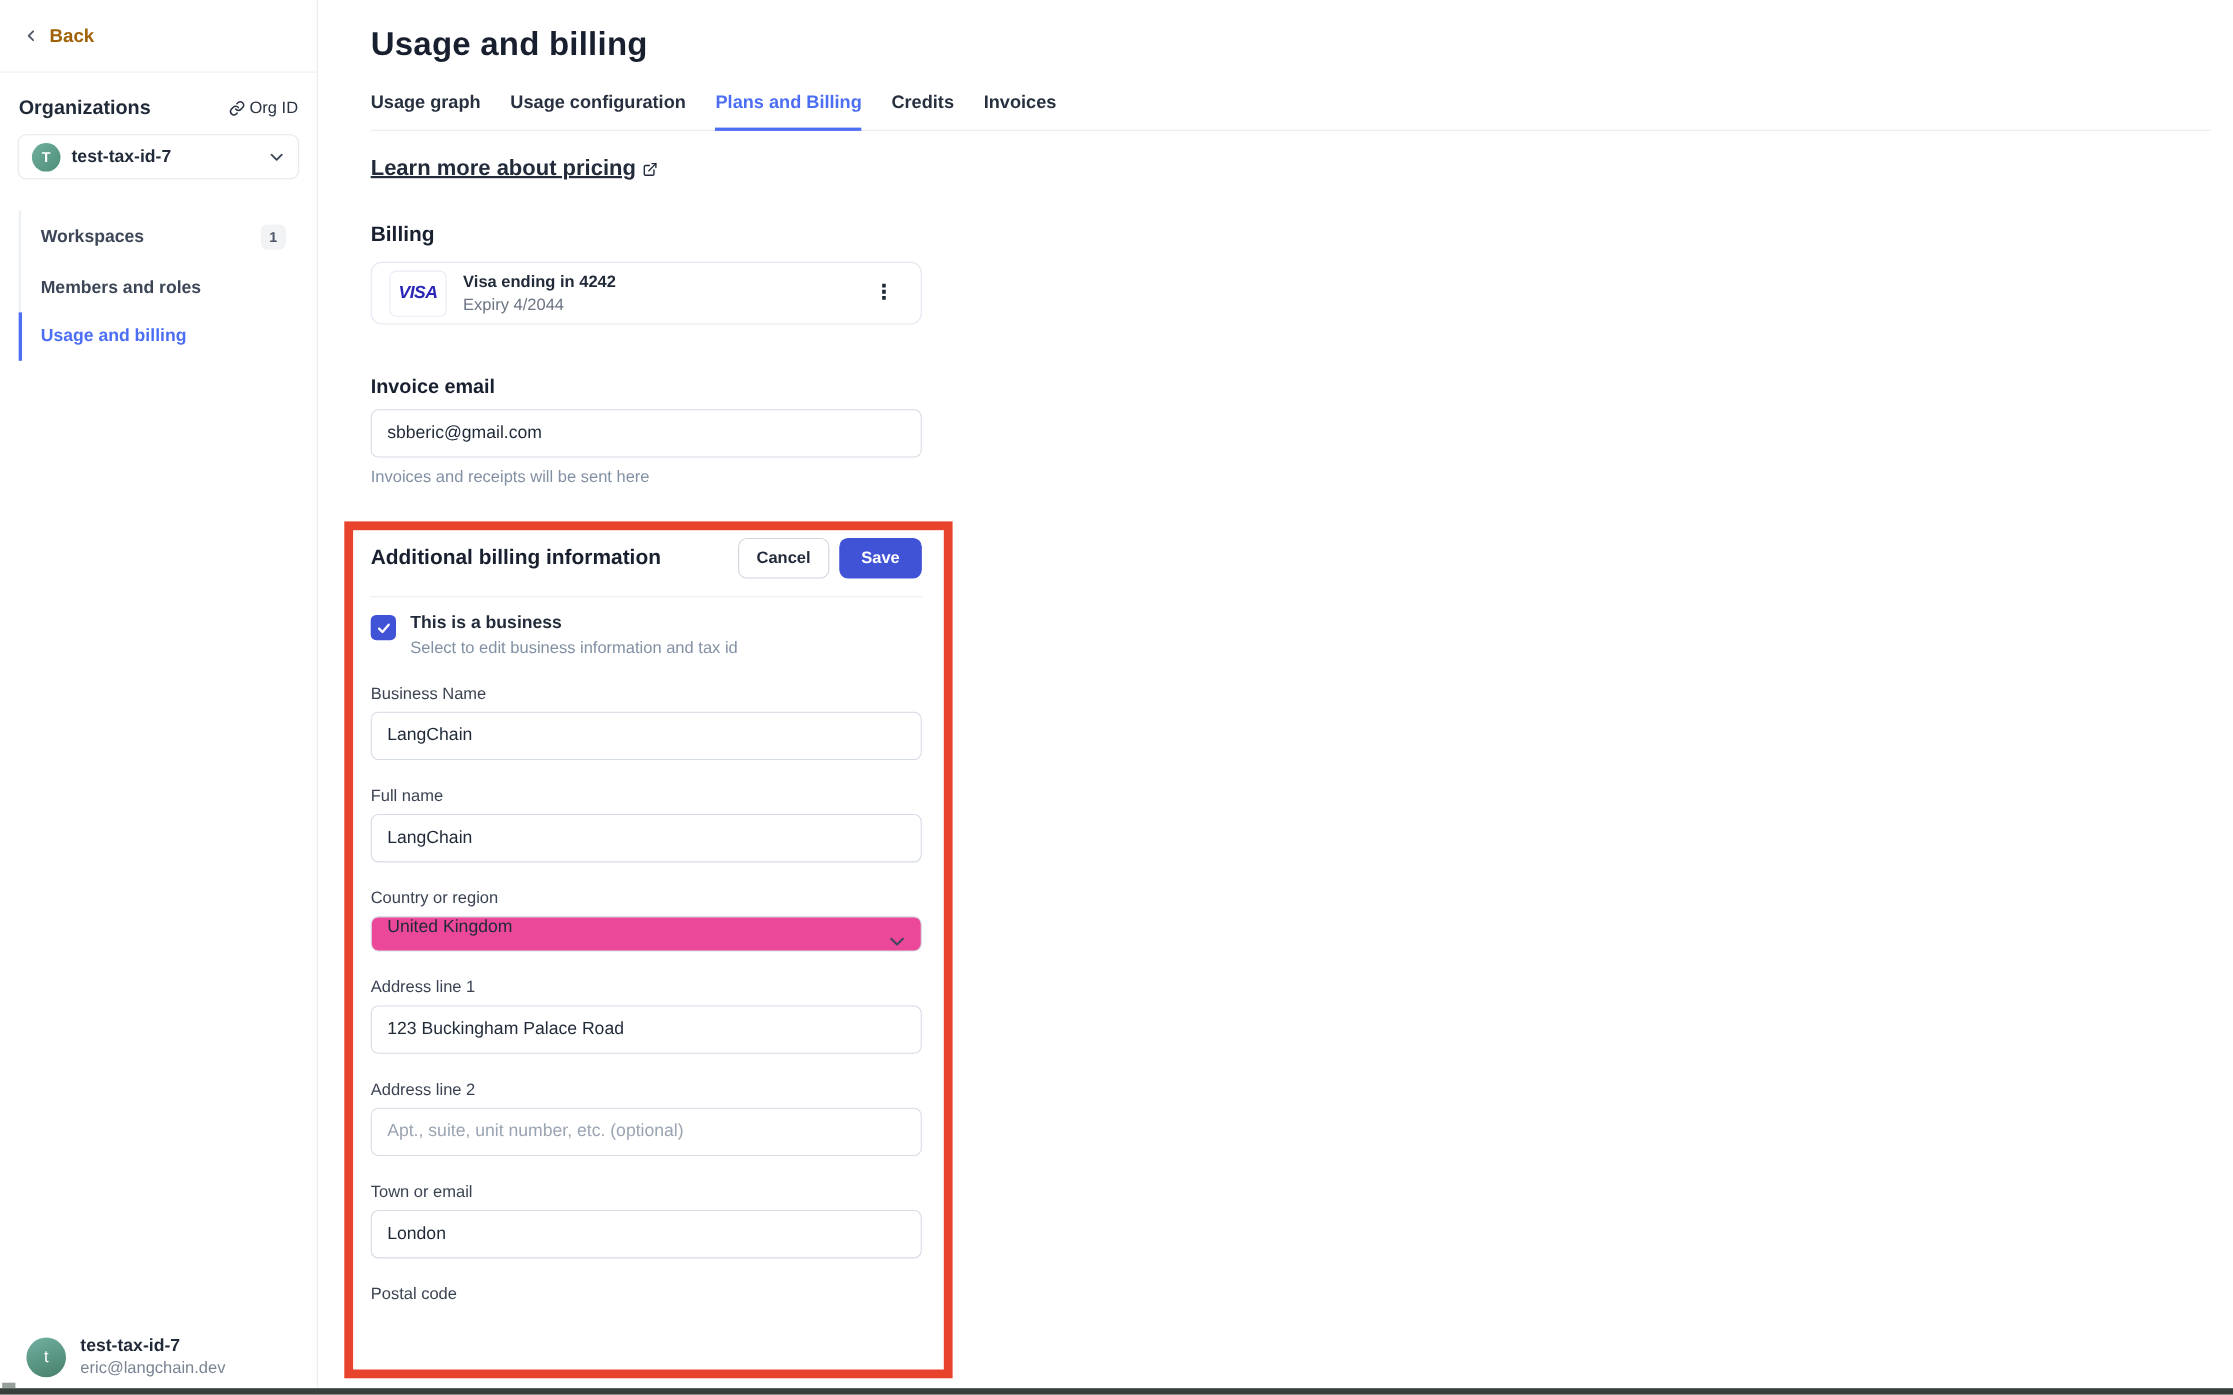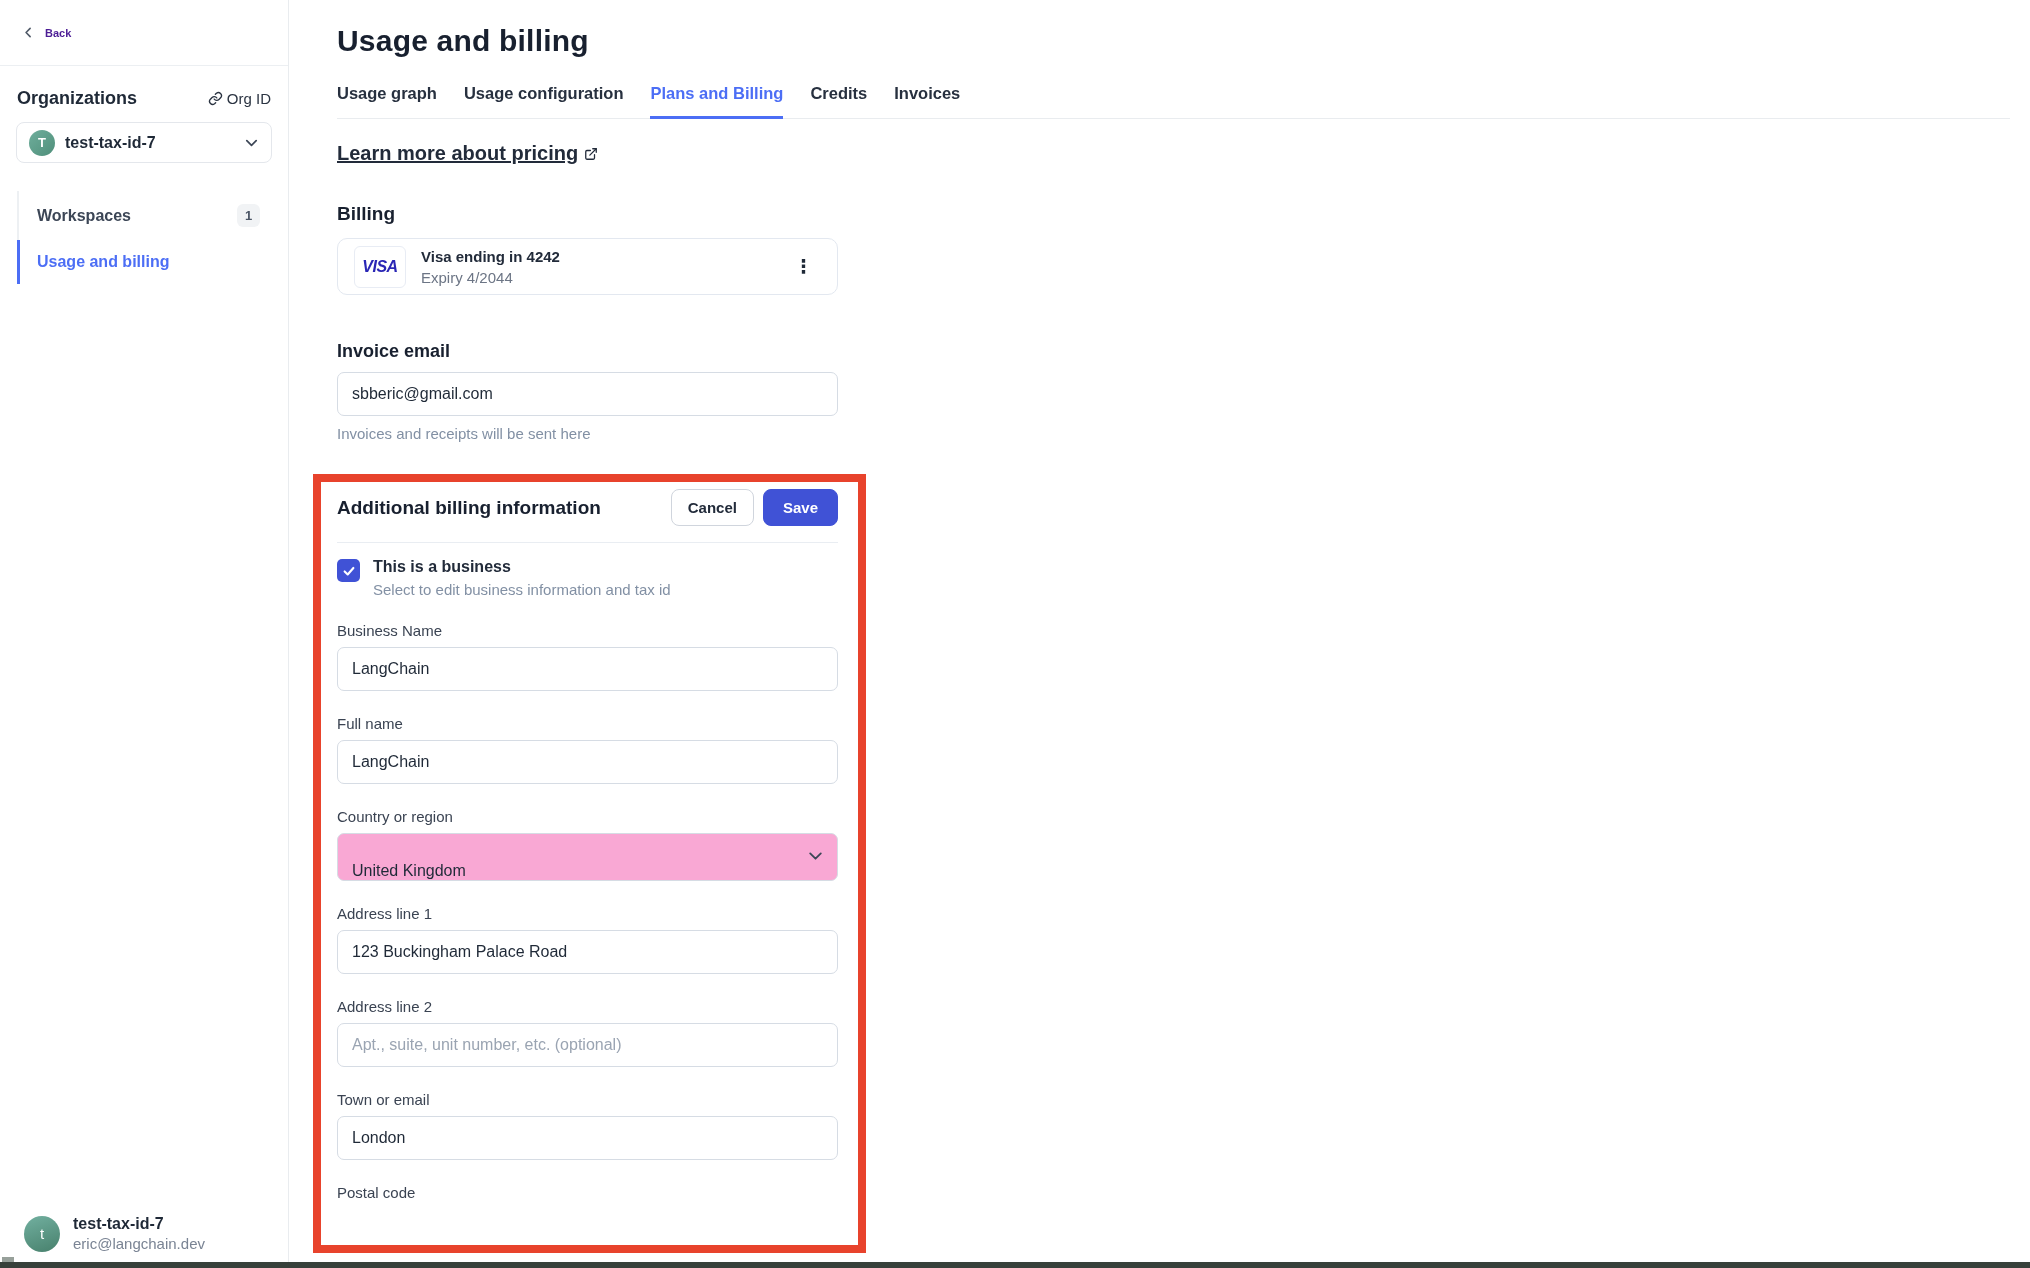--- a/index.html
+++ b/index.html
@@ -6,21 +6,21 @@
   html,body { width:2030px; height:1268px; }
   body {
     font-family:"Liberation Sans","DejaVu Sans",sans-serif;
     background:#ffffff; color:#1d2635; overflow:hidden; position:relative;
   }
   .page { display:flex; width:2030px; height:1268px; }
 
   
   .sidebar { width:289px; height:100%; border-right:1px solid #e9ecef; position:relative; background:#fff; flex:0 0 289px; }
   .back-row { height:66px; display:flex; align-items:center; gap:10px; padding:0 22px; border-bottom:1px solid #eceff2; cursor:pointer; }
-  .back-row span { font-size:11px; font-weight:700; color:#4c1d95; }
+  .back-row span { font-size:17px; font-weight:700; color:#a16207; }
   .org-head { display:flex; align-items:center; justify-content:space-between; margin:22px 17px 0 17px; }
   .org-title { font-size:18px; font-weight:700; color:#1f2937; }
   .orgid-link { display:flex; align-items:center; gap:4px; font-size:15px; color:#2b3442; cursor:pointer; }
   .org-selector { margin:13px 16px 0 16px; height:41px; border:1px solid #e4e7ec; border-radius:8px; display:flex; align-items:center; padding:0 12px; gap:10px; cursor:pointer; background:#fff; }
   .org-avatar { width:26px; height:26px; border-radius:50%; background:linear-gradient(135deg,#6fae9c,#4f8f7a); color:#fff; font-size:13px; font-weight:700; display:flex; align-items:center; justify-content:center; }
   .org-name { font-size:16px; font-weight:700; color:#1f2937; flex:1; }
   .nav { margin:28px 0 0 17px; border-left:2px solid #edf0f3; list-style:none; }
   .nav li { position:relative; padding:13px 14px 13px 18px; font-size:16px; font-weight:600; color:#3c4656; cursor:pointer; display:flex; align-items:center; justify-content:space-between; }
   .nav li.active { color:#4c6ef5; }
   .nav li.active::before { content:""; position:absolute; left:-2px; top:0; bottom:0; width:3px; background:#4c6ef5; }
@@ -62,21 +62,21 @@
   .btn-save { background:#4052d6; border:1px solid #4052d6; color:#fff; padding:9px 19px; }
   .addl-divider { margin-top:16px; border-bottom:1px solid #e9edf2; }
   .check-row { margin-top:15px; display:flex; gap:13px; }
   .checkbox { width:23px; height:23px; border-radius:5px; background:#4052d6; display:flex; align-items:center; justify-content:center; cursor:pointer; flex:0 0 23px; margin-top:1px; }
   .check-label { font-size:16px; font-weight:600; color:#222b3a; }
   .check-helper { font-size:15px; color:#8290a4; margin-top:5px; }
 
   .field { margin-top:24px; }
   .field-label { font-size:15px; color:#3a4352; font-weight:400; display:block; }
   .field .text-input, .select { margin-top:8px; }
-  .select { position:relative; width:100%; height:48px; border:1px solid #d6dce4; border-radius:7px; display:flex; align-items:flex-end; padding:0 14px; font-size:16px; color:#1f2937; cursor:pointer; background:#f9a8d4; }
+  .select { position:relative; width:100%; height:32px; border:1px solid #d6dce4; border-radius:7px; display:flex; align-items:flex-start; padding:0 14px; font-size:16px; color:#1f2937; cursor:pointer; background:#ec4899; }
   .select .chev { position:absolute; right:13px; top:13px; }
 
   
   .anno-box { position:absolute; left:313px; top:474px; width:553px; height:779px; border:8px solid #e8432c; z-index:50; pointer-events:none; }
   .bottom-bar { position:absolute; left:0; right:0; bottom:0; height:6px; background:#37403a; z-index:60; }
   .bottom-notch { position:absolute; left:2px; bottom:6px; width:12px; height:5px; background:#97a09a; z-index:60; }
 
   svg { display:block; }
 </style>
 </head>
@@ -114,20 +114,23 @@
         <svg width="15" height="15" viewBox="0 0 16 16" fill="none" stroke="#3c4656" stroke-width="1.8" stroke-linecap="round" stroke-linejoin="round">
             <polyline points="3,6 8,11 13,6"></polyline>
           </svg>
       </span>
     </div>
 
     <ul class="nav">
       <li>
         <span>Workspaces</span>
         <span class="nav-badge">1</span>
+      </li>
+      <li>
+        <span>Members and roles</span>
       </li>
       <li class="active">
         <span>Usage and billing</span>
       </li>
     </ul>
 
     <div class="user-block">
       <span class="user-avatar">t</span>
       <span>
         <div class="user-name">test-tax-id-7</div>

